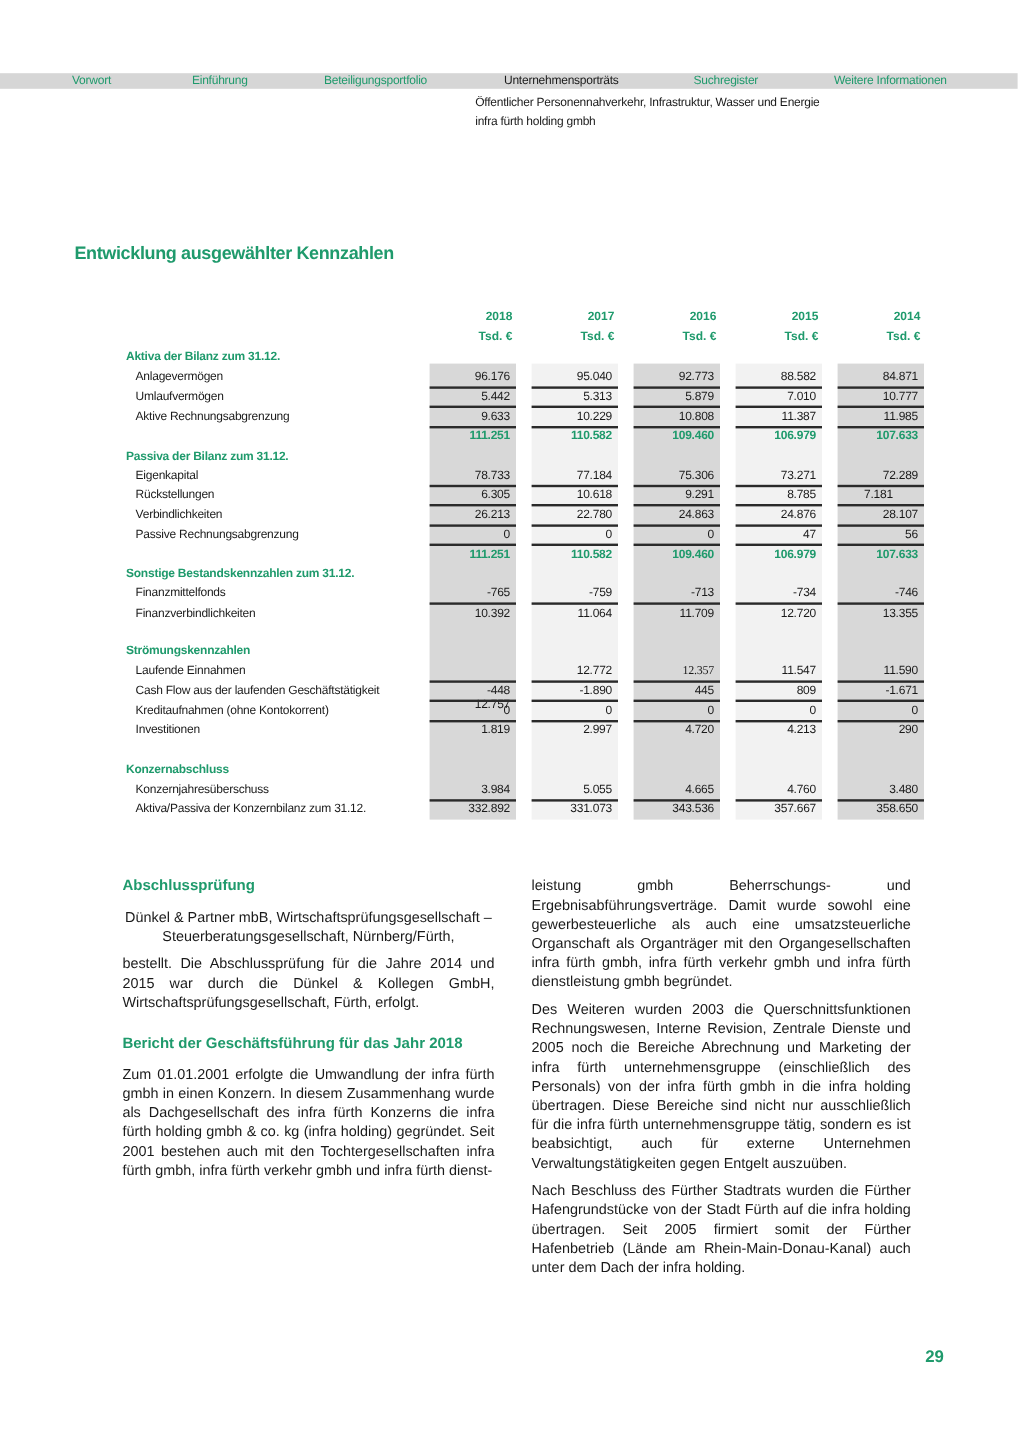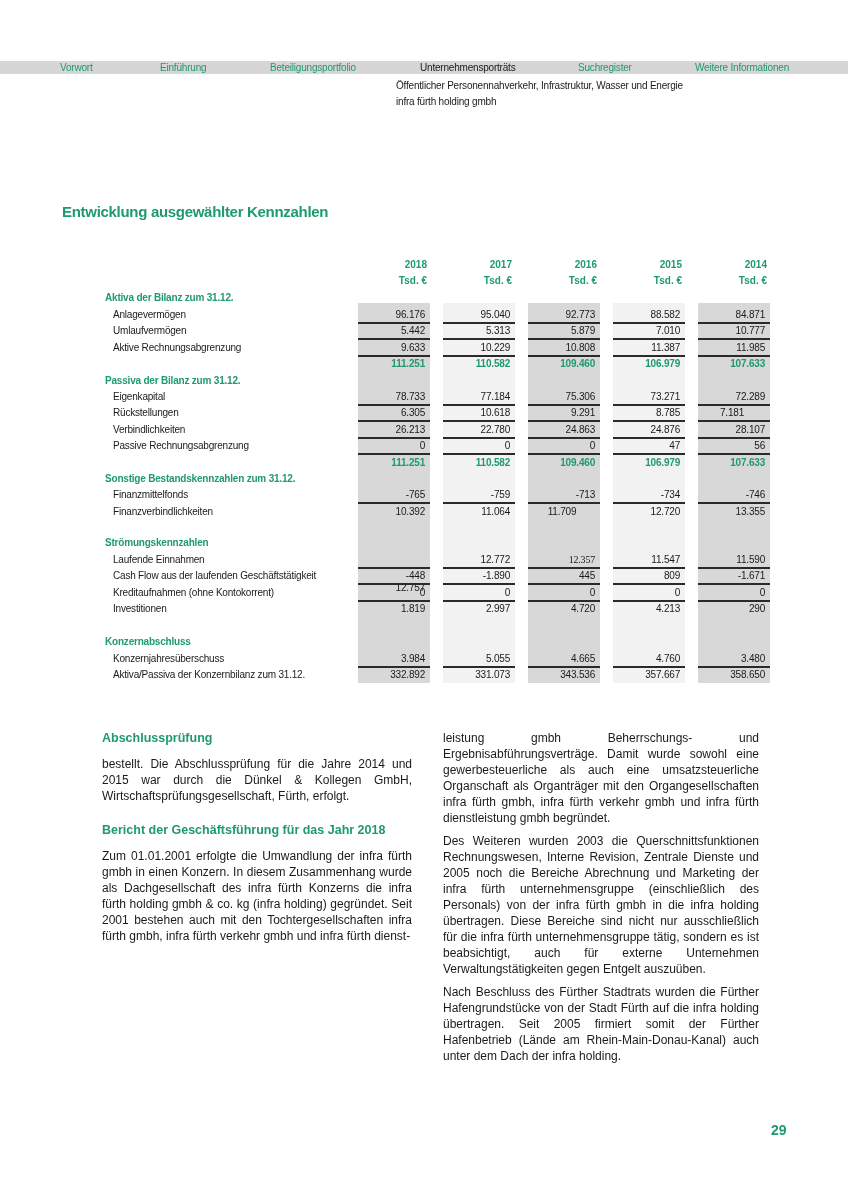--- a/index.html
+++ b/index.html
@@ -159,21 +159,21 @@
     <div class="uline" style="left: 443px; width: 72px; top: 502px;"></div>
     <div class="cell" style="left: 529px; top: 489px;">-713</div>
     <div class="uline" style="left: 528px; width: 72px; top: 502px;"></div>
     <div class="cell" style="left: 614px; top: 489px;">-734</div>
     <div class="uline" style="left: 613px; width: 72px; top: 502px;"></div>
     <div class="cell" style="left: 699px; top: 489px;">-746</div>
     <div class="uline" style="left: 698px; width: 72px; top: 502px;"></div>
     <div class="row-label" style="top: 506px;">Finanzverbindlichkeiten</div>
     <div class="cell" style="left: 359px; top: 506px;">10.392</div>
     <div class="cell" style="left: 444px; top: 506px;">11.064</div>
-    <div class="cell" style="left: 529px; top: 506px; text-align: center;">11.709</div>
+    <div class="cell" style="left: 529px; top: 506px;">11.709</div>
     <div class="cell" style="left: 614px; top: 506px;">12.720</div>
     <div class="cell" style="left: 699px; top: 506px;">13.355</div>
     <div class="group-label" style="top: 537px;">Strömungskennzahlen</div>
     <div class="row-label" style="top: 554px;">Laufende Einnahmen</div>
     <div class="cell" style="left: 359px; top: 554px; margin-top: 28px;">12.757</div>
     <div class="uline" style="left: 358px; width: 72px; top: 567px;"></div>
     <div class="cell" style="left: 444px; top: 554px;">12.772</div>
     <div class="uline" style="left: 443px; width: 72px; top: 567px;"></div>
     <div class="cell" style="left: 529px; top: 554px; font-family: Liberation Serif, serif;">12.357</div>
     <div class="uline" style="left: 528px; width: 72px; top: 567px;"></div>
@@ -224,20 +224,21 @@
     <div class="row-label" style="top: 669px;">Aktiva/Passiva der Konzernbilanz zum 31.12.</div>
     <div class="cell" style="left: 359px; top: 669px;">332.892</div>
     <div class="cell" style="left: 444px; top: 669px;">331.073</div>
     <div class="cell" style="left: 529px; top: 669px;">343.536</div>
     <div class="cell" style="left: 614px; top: 669px;">357.667</div>
     <div class="cell" style="left: 699px; top: 669px;">358.650</div>
   </div>
 
 <div class="text-col" style="left:102px; top:730px;">
   <div class="h2">Abschlussprüfung</div>
+  <div class="p center">Dünkel &amp; Partner mbB, Wirtschaftsprüfungsgesellschaft – Steuerberatungsgesellschaft, Nürnberg/Fürth,</div>
   <div class="p" style="margin-bottom:18px">bestellt. Die Abschlussprüfung für die Jahre 2014 und 2015 war durch die Dünkel &amp; Kollegen GmbH, Wirtschaftsprüfungsgesellschaft, Fürth, erfolgt.</div>
   <div class="h2">Bericht der Geschäftsführung für das Jahr 2018</div>
   <div class="p">Zum 01.01.2001 erfolgte die Umwandlung der infra fürth gmbh in einen Konzern. In diesem Zusammenhang wurde als Dachgesellschaft des infra fürth Konzerns die infra fürth holding gmbh &amp; co. kg (infra holding) gegründet. Seit 2001 bestehen auch mit den Tochtergesellschaften infra fürth gmbh, infra fürth verkehr gmbh und infra fürth dienst-</div>
 </div>
 
 <div class="text-col" style="left:443px; top:730px; width:316px;">
   <div class="p">leistung gmbh Beherrschungs- und Ergebnisabführungsverträge. Damit wurde sowohl eine gewerbesteuerliche als auch eine umsatzsteuerliche Organschaft als Organträger mit den Organgesellschaften infra fürth gmbh, infra fürth verkehr gmbh und infra fürth dienstleistung gmbh begründet.</div>
   <div class="p">Des Weiteren wurden 2003 die Querschnittsfunktionen Rechnungswesen, Interne Revision, Zentrale Dienste und 2005 noch die Bereiche Abrechnung und Marketing der infra fürth unternehmensgruppe (einschließlich des Personals) von der infra fürth gmbh in die infra holding übertragen. Diese Bereiche sind nicht nur ausschließlich für die infra fürth unternehmensgruppe tätig, sondern es ist beabsichtigt, auch für externe Unternehmen Verwaltungstätigkeiten gegen Entgelt auszuüben.</div>
   <div class="p">Nach Beschluss des Fürther Stadtrats wurden die Fürther Hafengrundstücke von der Stadt Fürth auf die infra holding übertragen. Seit 2005 firmiert somit der Fürther Hafenbetrieb (Lände am Rhein-Main-Donau-Kanal) auch unter dem Dach der infra holding.</div>
 </div>

